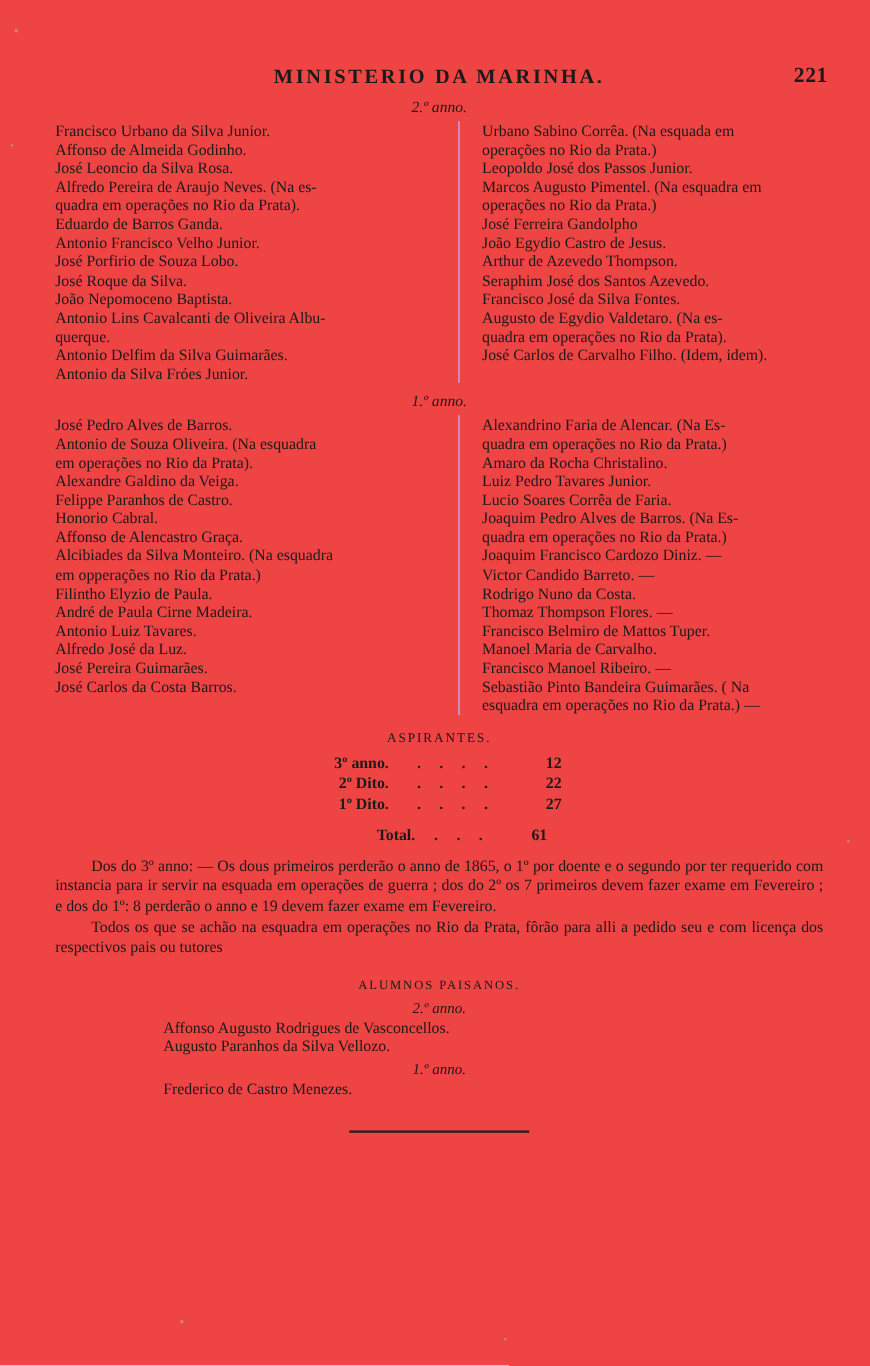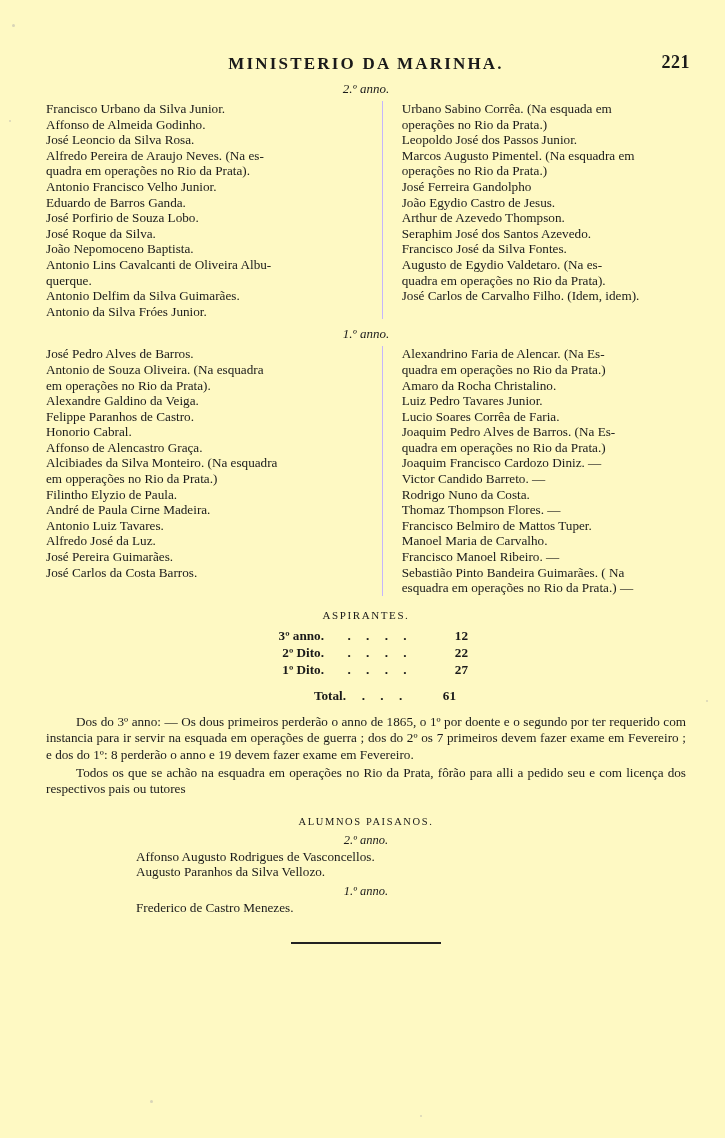--- a/index.html
+++ b/index.html
@@ -4,21 +4,21 @@
 <style>
   html, body {
     margin: 0;
     padding: 0;
     background: #ffffff;
   }
   .page {
     position: relative;
     width: 725px;
     height: 1138px;
-    background: #fef9c3;
+    background: #ef4444;
     font-family: "Liberation Serif", serif;
     color: #1a1a1a;
     overflow: hidden;
   }
   .inner {
     position: absolute;
     left: 46px;
     top: 44px;
     width: 640px;
   }
@@ -174,22 +174,22 @@
 
     <div class="section-year">2.º anno.</div>
 
     <div class="two-col">
       <div class="col left">
         <div class="entry">Francisco Urbano da Silva Junior.</div>
         <div class="entry">Affonso de Almeida Godinho.</div>
         <div class="entry">José Leoncio da Silva Rosa.</div>
         <div class="entry">Alfredo Pereira de Araujo Neves. (Na es-</div>
         <div class="entry cont">quadra em operações no Rio da Prata).</div>
+        <div class="entry">Eduardo de Barros Ganda.</div>
         <div class="entry">Antonio Francisco Velho Junior.</div>
-        <div class="entry">Eduardo de Barros Ganda.</div>
         <div class="entry">José Porfirio de Souza Lobo.</div>
         <div class="entry">José Roque da Silva.</div>
         <div class="entry">João Nepomoceno Baptista.</div>
         <div class="entry">Antonio Lins Cavalcanti de Oliveira Albu-</div>
         <div class="entry cont">querque.</div>
         <div class="entry">Antonio Delfim da Silva Guimarães.</div>
         <div class="entry">Antonio da Silva Fróes Junior.</div>
       </div>
       <div class="col right">
         <div class="entry">Urbano Sabino Corrêa. (Na esquada em</div>

